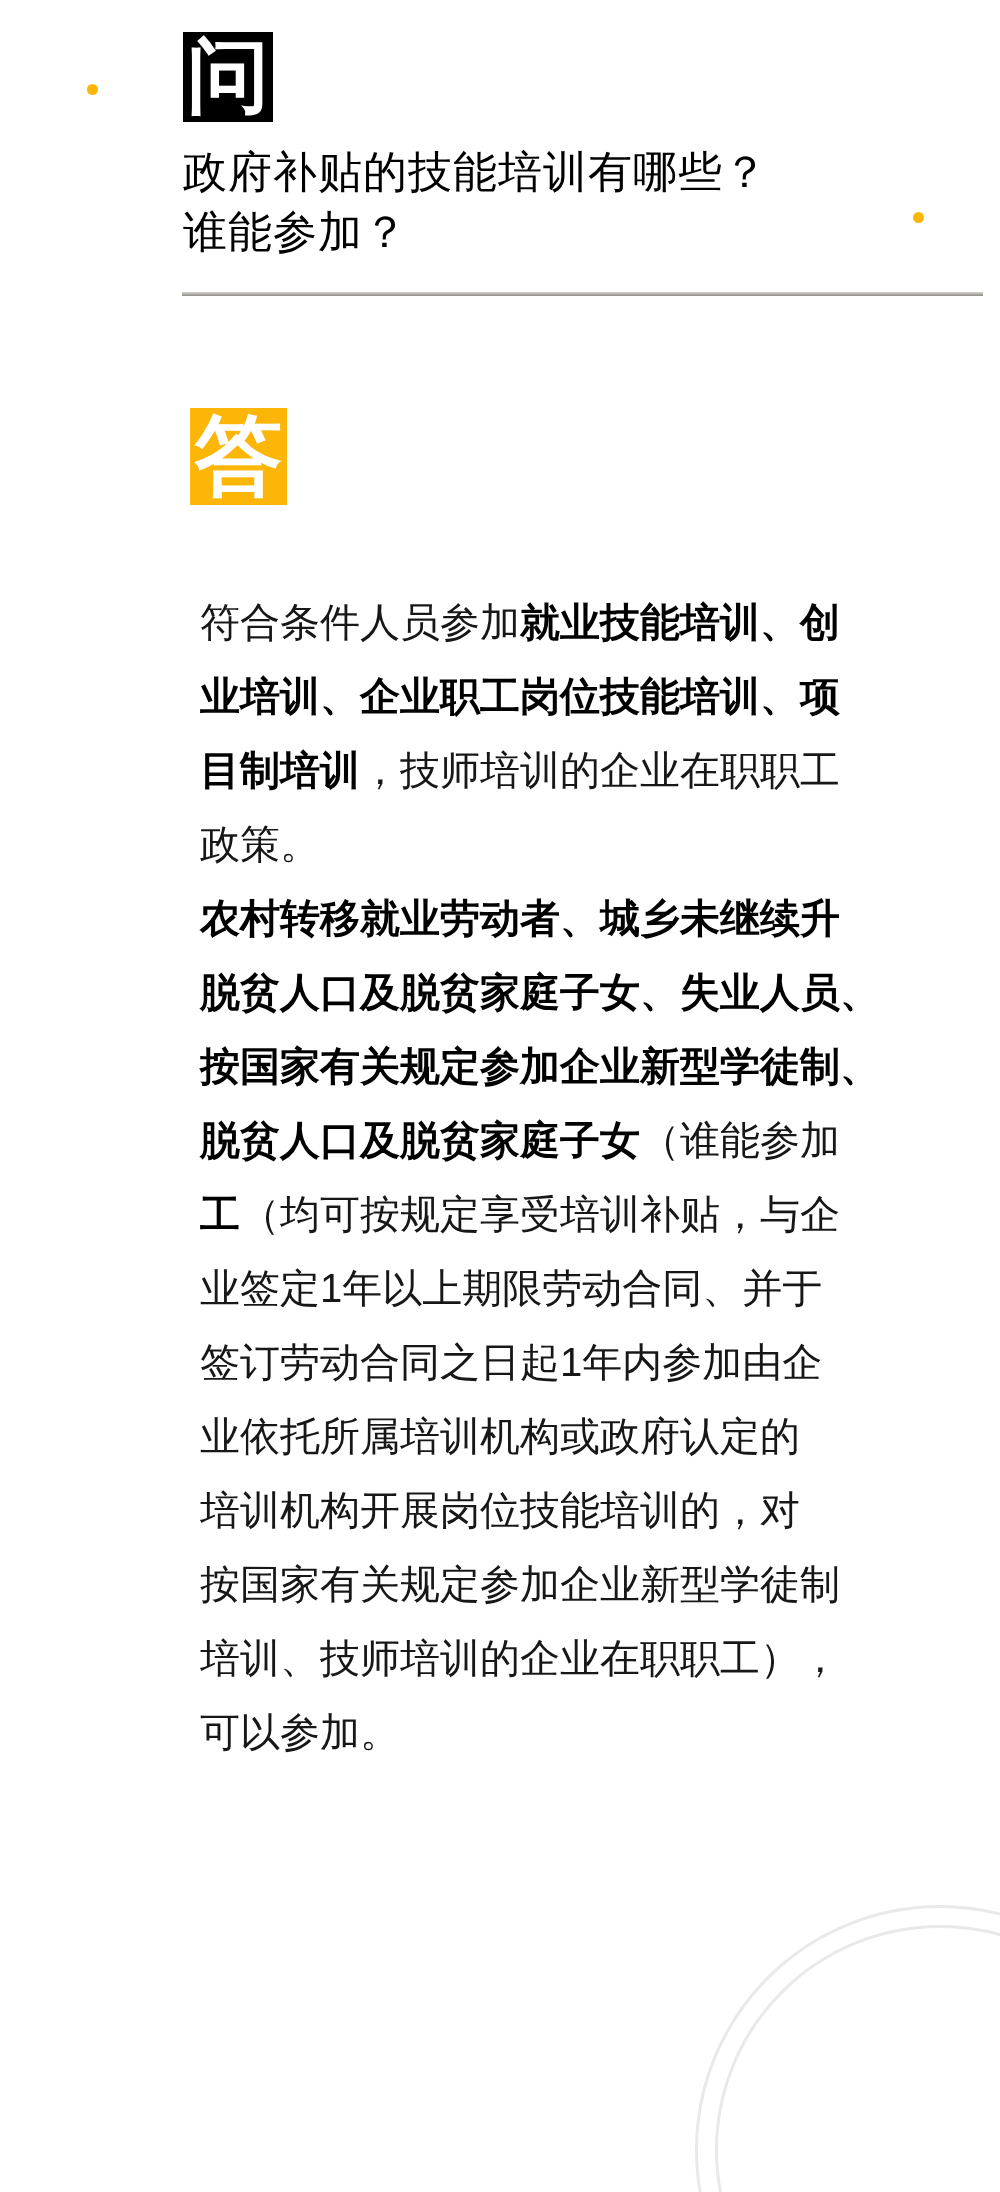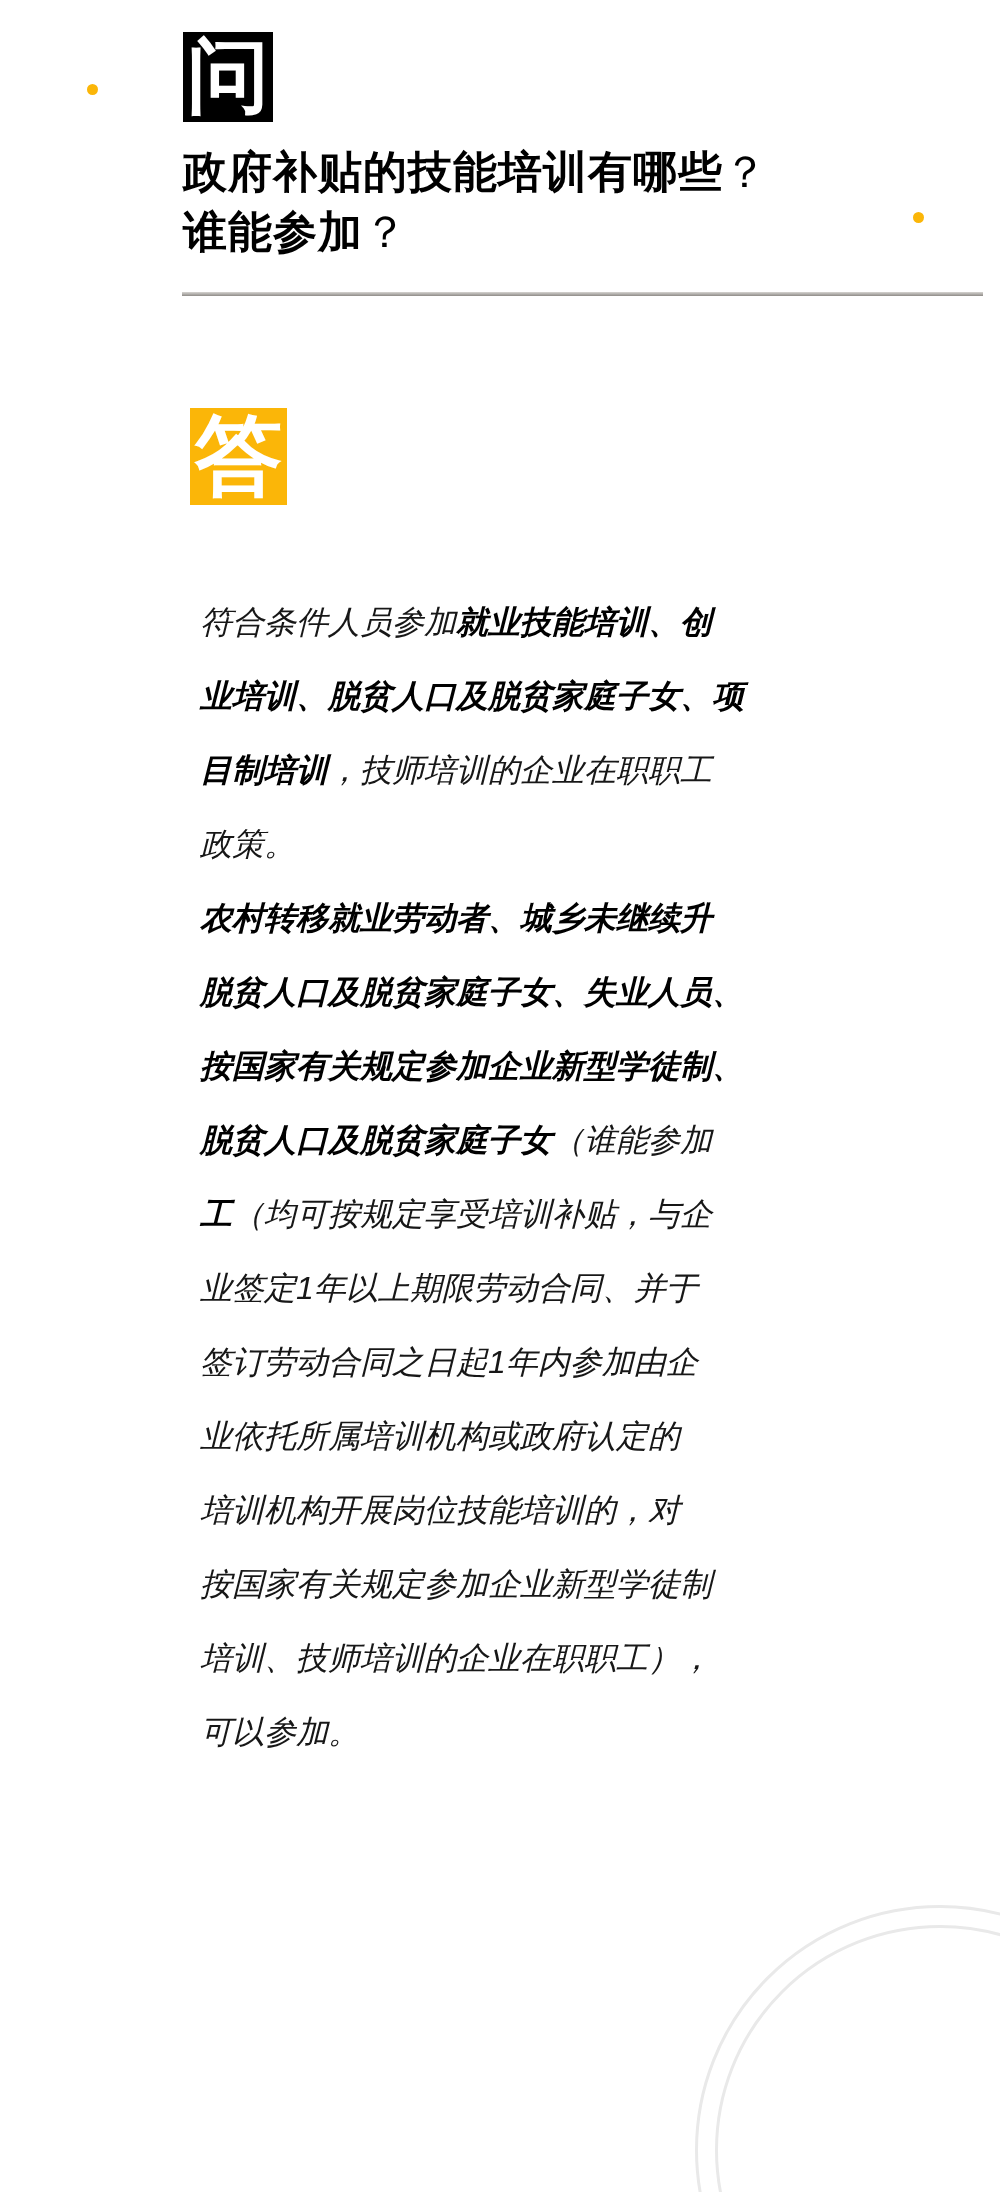--- a/index.html
+++ b/index.html
@@ -17,32 +17,32 @@
     color:#ffffff; font-weight:700; overflow:hidden;
   }
   .seal-question{left:183px; top:32px; width:90px; height:90px; background:#000000; font-size:82px;}
   .seal-answer{left:190px; top:408px; width:97px; height:97px; background:#fbb608; font-size:88px;}
 
   .title-block{position:absolute; left:183px; top:142px;}
   .title-line{
     font-size:44px; line-height:60px; letter-spacing:1px; color:#000000;
     white-space:nowrap;
   }
-  .title-line .seg{font-weight:700;}
+  .title-line .seg{font-weight:400;}
   .title-line .seg.light{font-weight:400;}
 
   .divider{
     position:absolute; left:182px; top:292px; width:801px; height:4px;
     background:linear-gradient(180deg,#d6d4d1 0%,#8f8c88 100%);
   }
 
   .body-block{position:absolute; left:200px; top:585px; width:660px;}
   .body-line{
-    font-size:32px; height:74px; line-height:74px; white-space:nowrap;
-    color:#171717; font-weight:400;font-style:italic;
+    font-size:40px; height:74px; line-height:74px; white-space:nowrap;
+    color:#171717; font-weight:400;
   }
   .body-line .seg.b{font-weight:700; color:#000000;}
 
   .ring{position:absolute; border-radius:50%; border:3px solid #e9e9e9; background:transparent;}
   .ring-outer{left:695px; top:1905px; width:484px; height:484px;}
   .ring-inner{left:715px; top:1925px; width:444px; height:444px;}
 
   .footer{position:absolute; left:0; top:2080px; width:1000px; height:70px;}
 </style>
 </head>
@@ -63,21 +63,21 @@
     </div>
 
   <div class="divider"></div>
 
   <div class="seal seal-answer">
     <span>答</span>
   </div>
 
   <div class="body-block">
       <div class="body-line"><span class="seg light">符合条件人员参加</span><span class="seg b">就业技能培训、创</span></div>
-      <div class="body-line"><span class="seg b">业培训、脱贫人口及脱贫家庭子女、项</span></div>
+      <div class="body-line"><span class="seg b">业培训、企业职工岗位技能培训、项</span></div>
       <div class="body-line"><span class="seg b">目制培训</span><span class="seg light">，技师培训的企业在职职工</span></div>
       <div class="body-line"><span class="seg light">政策。</span></div>
       <div class="body-line"><span class="seg b">农村转移就业劳动者、城乡未继续升</span></div>
       <div class="body-line"><span class="seg b">脱贫人口及脱贫家庭子女、失业人员、</span></div>
       <div class="body-line"><span class="seg b">按国家有关规定参加企业新型学徒制、</span></div>
       <div class="body-line"><span class="seg b">脱贫人口及脱贫家庭子女</span><span class="seg light">（谁能参加</span></div>
       <div class="body-line"><span class="seg b">工</span><span class="seg light">（均可按规定享受培训补贴，与企</span></div>
       <div class="body-line"><span class="seg light">业签定1年以上期限劳动合同、并于</span></div>
       <div class="body-line"><span class="seg light">签订劳动合同之日起1年内参加由企</span></div>
       <div class="body-line"><span class="seg light">业依托所属培训机构或政府认定的</span></div>

